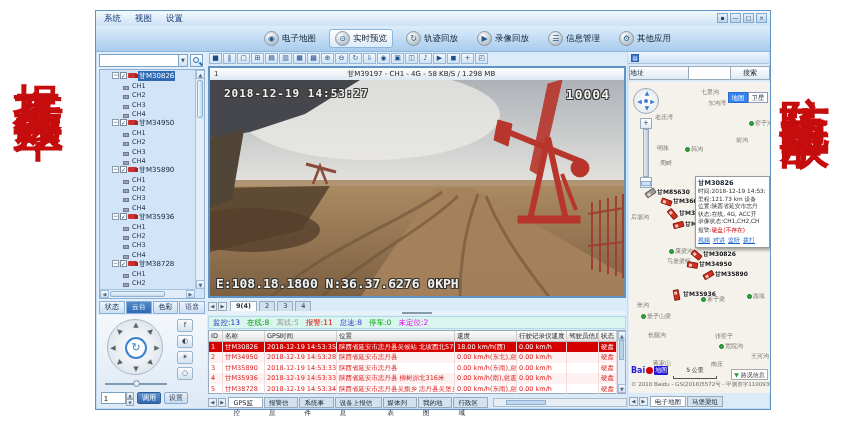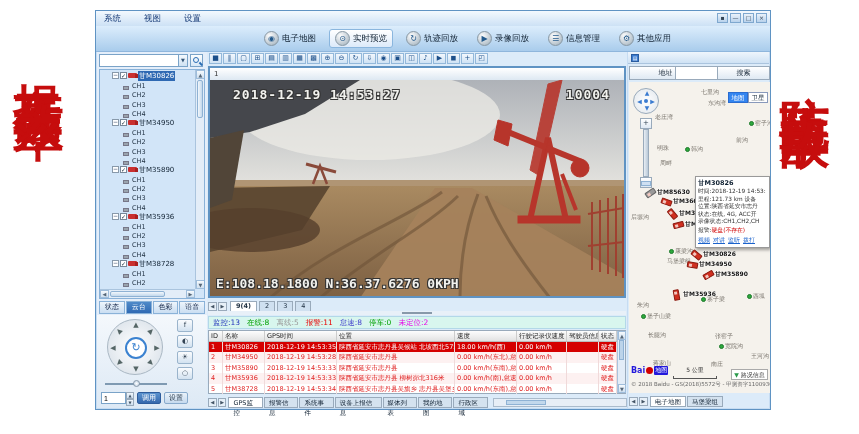--- a/index.html
+++ b/index.html
@@ -8,21 +8,21 @@
 
   
   .banner{position:absolute;writing-mode:vertical-rl;text-orientation:upright;color:#c60d0d;
     font-weight:bold;font-size:50px;letter-spacing:5px;line-height:1;}
   #banner-left{left:14px;top:44px;}
   #banner-right{left:780px;top:56px;}
 
   
   .app{position:absolute;left:95px;top:10px;width:676px;height:400px;background:#c6dcf2;border:1px solid #5f93c3;}
   .titlebar{position:absolute;left:0;top:0;right:0;height:15px;background:linear-gradient(#f3f9fe,#cde1f5);display:flex;align-items:center;}
-  .menu-item{font-size:8.5px;color:#1c3f7a;margin-left:23px;cursor:default;}
+  .menu-item{font-size:8.5px;color:#1c3f7a;margin-left:14px;cursor:default;}
   .menu-item:first-child{margin-left:8px;}
   .win-controls{position:absolute;right:3px;top:2px;display:flex;gap:2px;}
   .win-btn{width:11px;height:10px;background:linear-gradient(#eaf2fa,#b9d2ec);border:1px solid #7fa8cf;font-size:6px;line-height:8px;text-align:center;color:#345;}
 
   .toolbar{position:absolute;left:0;top:15px;right:0;height:26px;background:linear-gradient(#dcedfc,#a9ccec);border-bottom:1px solid #8fb6dc;}
   .nav{position:absolute;left:162px;top:3px;display:flex;gap:7px;}
   .nav-btn{display:flex;align-items:center;gap:3px;padding:1px 5px;height:19px;border-radius:3px;border:1px solid transparent;}
   .nav-btn.active{background:linear-gradient(#ffffff,#dceafa);border:1px solid #8ab6de;}
   .nav-ico{width:15px;height:15px;border-radius:50%;background:radial-gradient(circle at 35% 30%,#fdfdfd,#b9c5ce 70%,#8fa0ac);border:1px solid #8898a4;font-size:8px;line-height:13px;text-align:center;color:#245a8c;}
   .nav-label{font-size:8.5px;color:#112233;}
@@ -83,21 +83,21 @@
   .vtoolbar{position:absolute;left:2px;top:1px;height:12px;display:flex;gap:1px;}
   .vt{width:13px;height:11px;background:linear-gradient(#f3f8fd,#cfe2f4);border:1px solid #93b8da;font-size:7px;line-height:9px;text-align:center;color:#1c4f8a;}
   .video-frame{position:absolute;left:1px;top:14px;width:418px;height:232px;border:2px solid #5f93c3;background:#000;}
   .vf-head{height:12px;background:linear-gradient(#ffffff,#dde8f2);display:flex;font-size:7px;color:#333;align-items:center;}
   .vf-no{margin-left:4px;}
   .vf-title{flex:1;text-align:center;color:#222;}
   .vf-body{position:absolute;left:0;top:12px;right:0;bottom:0;overflow:hidden;}
   .vf-body svg{position:absolute;left:0;top:0;}
   .osd{position:absolute;color:#f2f2ee;font-family:"DejaVu Sans Mono","Liberation Mono",monospace;font-weight:bold;
     text-shadow:1px 1px 0 #333,-1px -1px 0 #333,1px -1px 0 #333,-1px 1px 0 #333;}
-  .osd-time{left:23px;top:7px;font-size:13px;letter-spacing:1px;}
+  .osd-time{left:14px;top:7px;font-size:11px;letter-spacing:1px;}
   .osd-id{right:14px;top:7px;font-size:13px;letter-spacing:1px;}
   .osd-coord{left:6px;bottom:5px;font-size:13px;}
   .page-tabs{position:absolute;left:1px;top:248px;height:11px;display:flex;align-items:flex-end;}
   .pt-arrow{width:9px;height:9px;border:1px solid #99aabb;background:#e7f0f8;font-size:5px;line-height:7px;text-align:center;color:#456;margin-right:1px;}
   .ptab{padding:0 5px;height:10px;line-height:9px;font-size:6.5px;border:1px solid #99aabb;border-bottom:none;background:#cfe0f0;margin-left:2px;color:#234;}
   .ptab.active{background:#fff;font-weight:bold;}
   .splitter{position:absolute;left:1px;top:259px;width:418px;height:4px;background:#e8f0f8;}
   .splitter::after{content:"";position:absolute;left:194px;top:1px;width:30px;height:2px;background:#8899aa;}
   .stats{position:absolute;left:1px;top:264px;width:418px;height:13px;background:#d8f6ee;border:1px solid #b3d8e8;display:flex;gap:7px;align-items:center;padding-left:4px;font-size:7.5px;}
   .table{position:absolute;left:1px;top:278px;width:418px;height:64px;background:#fff;border:1px solid #99aabb;}
@@ -117,21 +117,21 @@
   .btab{padding:0 4px;height:11px;line-height:10px;font-size:6.5px;border:1px solid #99aabb;background:#d4e2ef;margin-left:1px;color:#123;}
   .btab.active{background:#fff;}
   .bt-hscroll{margin-left:5px;width:140px;height:9px;background:#e7eef6;border:1px solid #aabbcc;position:relative;}
   .bt-thumb{position:absolute;left:12px;top:1px;width:40px;height:5px;background:#c2d8ec;border:1px solid #8fb2d4;}
 
   
   .right-panel{position:absolute;left:532px;top:41px;right:1px;bottom:1px;background:#dcebf9;}
   .rp-head{position:absolute;left:0;top:0;right:0;height:12px;background:linear-gradient(#eef5fc,#cfe2f4);border-bottom:1px solid #aac4de;}
   .rp-ico{position:absolute;left:3px;top:2px;width:8px;height:8px;background:#3a7bd0;border:1px solid #2a5ca0;color:#fff;font-size:5px;line-height:7px;text-align:center;}
   .addr-row{position:absolute;left:1px;top:14px;height:15px;display:flex;width:141px;}
-  .addr-btn{width:47px;height:14px;font-size:7px;text-align:center;line-height:12px;background:linear-gradient(#ffffff,#dfe9f3);border:1px solid #99aabb;color:#123;padding-left:26px;}
+  .addr-btn{width:60px;height:14px;font-size:7px;text-align:left;line-height:12px;background:linear-gradient(#ffffff,#dfe9f3);border:1px solid #99aabb;color:#123;}
   .addr-input{width:42px;height:14px;border:1px solid #99aabb;border-left:none;background:#fff;font-size:7px;}
   .addr-search{flex:1;height:14px;font-size:7px;text-align:center;line-height:12px;background:linear-gradient(#ffffff,#dfe9f3);border:1px solid #99aabb;border-left:none;color:#123;}
   .map{position:absolute;left:1px;top:30px;width:141px;height:311px;background:#f5f2ec;overflow:hidden;}
   .compass{position:absolute;left:4px;top:6px;width:26px;height:26px;border-radius:50%;background:radial-gradient(#ffffff,#e0e6ec);border:1px solid #99aabb;}
   .c-dir{position:absolute;font-size:6px;color:#3a7bd0;width:8px;height:8px;text-align:center;line-height:8px;}
   .c-n{left:9px;top:0;} .c-s{left:9px;bottom:0;transform:rotate(180deg);}
   .c-w{left:1px;top:9px;transform:rotate(-90deg);} .c-e{right:1px;top:9px;transform:rotate(90deg);}
   .c-hub{position:absolute;left:10px;top:10px;width:4px;height:4px;border-radius:50%;background:#3a7bd0;}
   .zoomctl{position:absolute;left:11px;top:36px;width:12px;}
   .z-btn{width:12px;height:11px;background:linear-gradient(#ffffff,#dfe9f3);border:1px solid #99aabb;font-size:7px;line-height:9px;text-align:center;color:#345;}
@@ -427,20 +427,21 @@
         <span class="vt">♪</span>
         <span class="vt">▶</span>
         <span class="vt">◼</span>
         <span class="vt">+</span>
         <span class="vt">◰</span>
       </div>
 
     <div class="video-frame">
       <div class="vf-head">
         <span class="vf-no">1</span>
+        <span class="vf-title">甘M39197 - CH1 - 4G - 58 KB/S / 1.298 MB</span>
       </div>
       <div class="vf-body">
         <svg width="414" height="218" viewBox="0 0 414 218">
           <defs>
             <linearGradient id="sky" x1="0" y1="0" x2="0" y2="1">
               <stop offset="0" stop-color="#aeb2b8"></stop>
                 <stop offset="1" stop-color="#e6e5e0"></stop>
             </linearGradient>
             <linearGradient id="gnd" x1="0" y1="0" x2="0" y2="1">
               <stop offset="0" stop-color="#a98a61"></stop>

